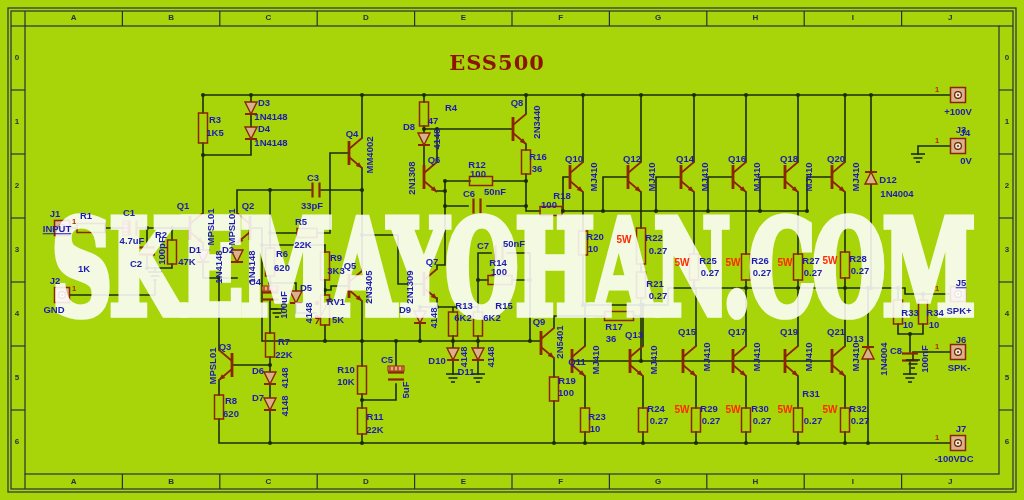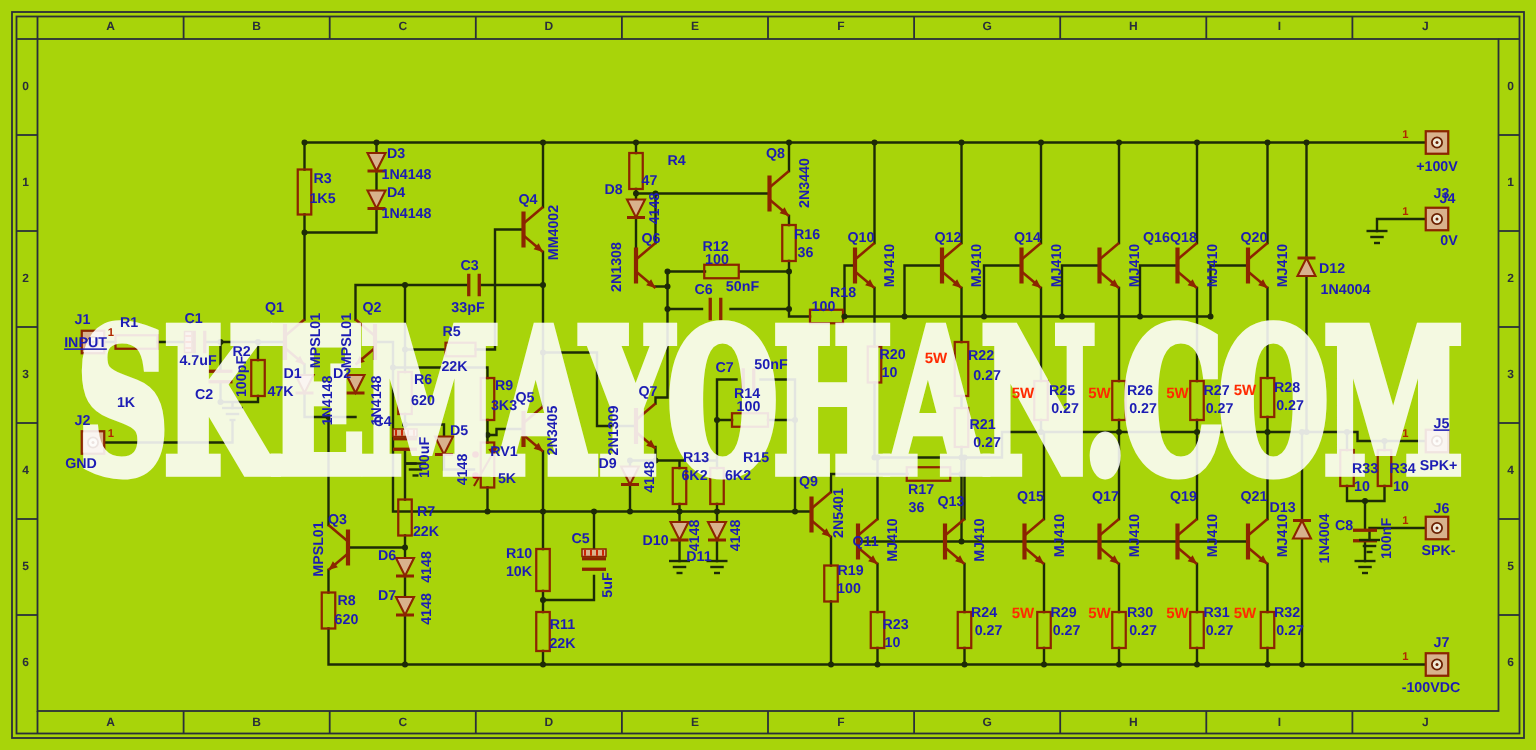--- a/index.html
+++ b/index.html
@@ -590,20 +590,21 @@
         <circle cx="845" cy="443" r="2" fill="#1d2b06"></circle>
         <circle cx="868" cy="443" r="2" fill="#1d2b06"></circle>
         <circle cx="437" cy="307" r="2" fill="#1d2b06"></circle>
         <circle cx="420" cy="307" r="2" fill="#1d2b06"></circle>
       </g>
   </svg>
 
   <div id="watermark">SKEMAYOHAN.COM</div>
 
   <div id="labels">
+    <div id="title" style="left:497px;top:62px;">ESS500</div>
   <div class="lbl gridlbl" style="left: 73.7px; top: 18px;">A</div>
       <div class="lbl gridlbl" style="left: 73.7px; top: 482px;">A</div>
       <div class="lbl gridlbl" style="left: 171.1px; top: 18px;">B</div>
       <div class="lbl gridlbl" style="left: 171.1px; top: 482px;">B</div>
       <div class="lbl gridlbl" style="left: 268.5px; top: 18px;">C</div>
       <div class="lbl gridlbl" style="left: 268.5px; top: 482px;">C</div>
       <div class="lbl gridlbl" style="left: 365.9px; top: 18px;">D</div>
       <div class="lbl gridlbl" style="left: 365.9px; top: 482px;">D</div>
       <div class="lbl gridlbl" style="left: 463.3px; top: 18px;">E</div>
       <div class="lbl gridlbl" style="left: 463.3px; top: 482px;">E</div>
@@ -712,21 +713,21 @@
       <div class="lbl watt" style="left: 785px; top: 263px;">5W</div>
       <div class="lbl" style="left: 858px; top: 259px;">R28</div>
       <div class="lbl" style="left: 860px; top: 271px;">0.27</div>
       <div class="lbl watt" style="left: 830px; top: 261px;">5W</div>
       <div class="lbl" style="left: 709px; top: 409px;">R29</div>
       <div class="lbl" style="left: 711px; top: 421px;">0.27</div>
       <div class="lbl watt" style="left: 682px; top: 410px;">5W</div>
       <div class="lbl" style="left: 760px; top: 409px;">R30</div>
       <div class="lbl" style="left: 762px; top: 421px;">0.27</div>
       <div class="lbl watt" style="left: 733px; top: 410px;">5W</div>
-      <div class="lbl" style="left: 811px; top: 409px;">R31</div>
+      <div class="lbl" style="left: 811px; top: 394px;">R31</div>
       <div class="lbl" style="left: 813px; top: 421px;">0.27</div>
       <div class="lbl watt" style="left: 785px; top: 410px;">5W</div>
       <div class="lbl" style="left: 858px; top: 409px;">R32</div>
       <div class="lbl" style="left: 860px; top: 421px;">0.27</div>
       <div class="lbl watt" style="left: 830px; top: 410px;">5W</div>
       <div class="lbl" style="left: 910px; top: 313px;">R33</div>
       <div class="lbl" style="left: 908px; top: 325px;">10</div>
       <div class="lbl" style="left: 935px; top: 313px;">R34</div>
       <div class="lbl" style="left: 934px; top: 325px;">10</div>
       <div class="lbl" style="left: 336px; top: 302px;">RV1</div>
@@ -790,21 +791,21 @@
       <div class="lbl" style="left: 517px; top: 103px;">Q8</div>
       <div class="lbl vert" style="left: 537px; top: 122px;">2N3440</div>
       <div class="lbl" style="left: 539px; top: 322px;">Q9</div>
       <div class="lbl vert" style="left: 560px; top: 342px;">2N5401</div>
       <div class="lbl" style="left: 574px; top: 159px;">Q10</div>
       <div class="lbl vert" style="left: 594px; top: 177px;">MJ410</div>
       <div class="lbl" style="left: 632px; top: 159px;">Q12</div>
       <div class="lbl vert" style="left: 652px; top: 177px;">MJ410</div>
       <div class="lbl" style="left: 685px; top: 159px;">Q14</div>
       <div class="lbl vert" style="left: 705px; top: 177px;">MJ410</div>
-      <div class="lbl" style="left: 737px; top: 159px; margin-left: 34px;">Q16</div>
+      <div class="lbl" style="left: 737px; top: 159px;">Q16</div>
       <div class="lbl vert" style="left: 757px; top: 177px;">MJ410</div>
       <div class="lbl" style="left: 789px; top: 159px;">Q18</div>
       <div class="lbl vert" style="left: 809px; top: 177px;">MJ410</div>
       <div class="lbl" style="left: 836px; top: 159px;">Q20</div>
       <div class="lbl vert" style="left: 856px; top: 177px;">MJ410</div>
       <div class="lbl" style="left: 577px; top: 342px; margin-top: 20px;">Q11</div>
       <div class="lbl vert" style="left: 596px; top: 360px;">MJ410</div>
       <div class="lbl" style="left: 634px; top: 335px;">Q13</div>
       <div class="lbl vert" style="left: 654px; top: 360px;">MJ410</div>
       <div class="lbl" style="left: 687px; top: 332px;">Q15</div>

